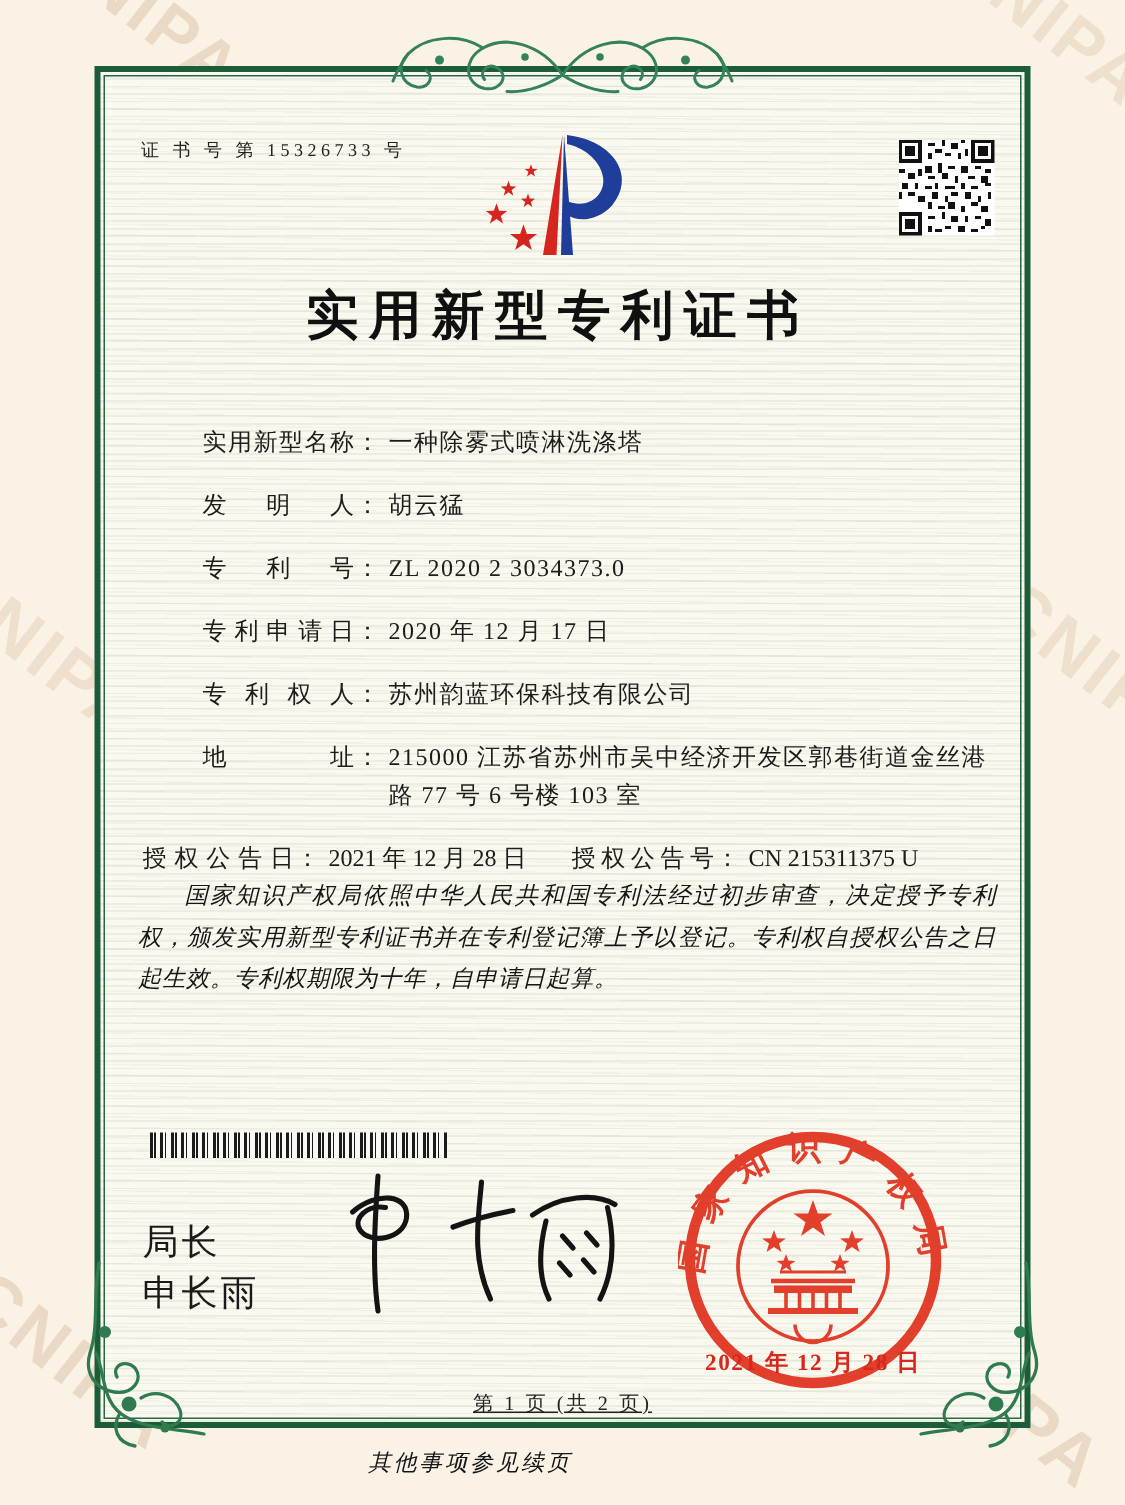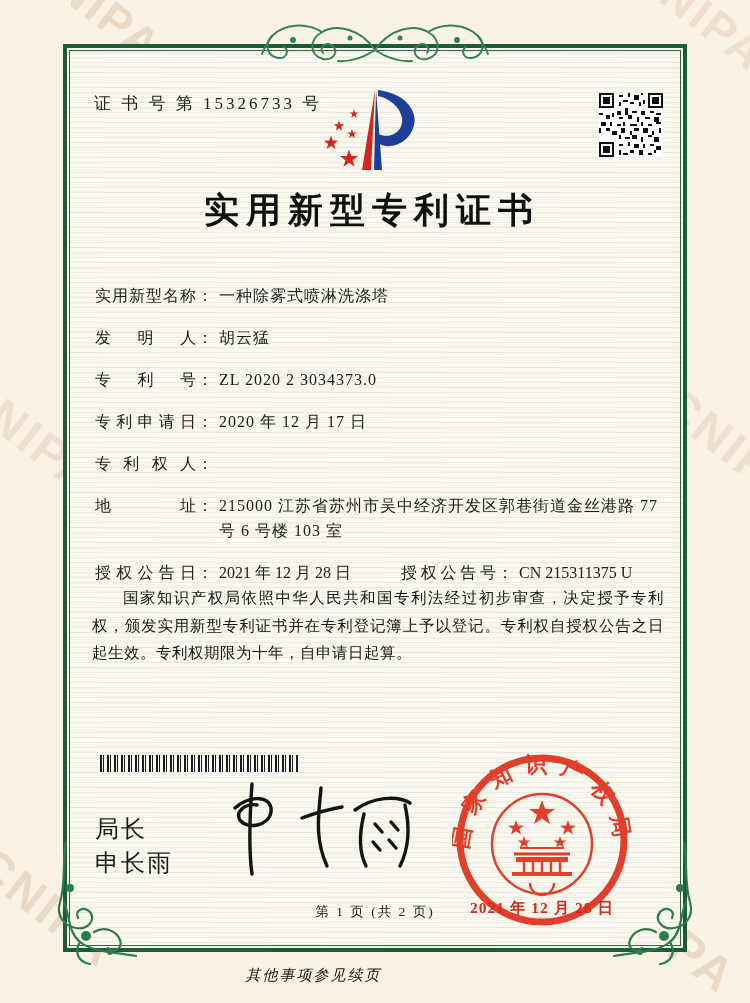--- a/index.html
+++ b/index.html
@@ -25,45 +25,45 @@
       repeating-linear-gradient(1deg, rgba(125,155,125,0.07) 0 1px, rgba(0,0,0,0) 1px 7px),
       #fbf9ef;
   }
   .frame-inner{
     position:absolute;left:2px;top:2px;right:2px;bottom:2px;
     border:1px solid #2a6644;
   }
   .deco{position:absolute;pointer-events:none;}
   
   .cert-no{
-    position:absolute;left:94px;top:92px;font-size:17px;letter-spacing:3px;color:#222;
+    position:absolute;left:94px;top:92px;font-size:12px;letter-spacing:3px;color:#222;
   }
   .logo{position:absolute;left:318px;top:84px;width:114px;height:94px;}
   .qr{position:absolute;left:599px;top:93px;width:64px;height:64px;}
   .title{
     position:absolute;left:0;top:187px;width:744px;text-align:center;
     font-size:35px;font-weight:bold;letter-spacing:7px;color:#101010;
   }
   
   .fields{position:absolute;left:95px;top:283px;width:567px;font-size:16px;}
-  .frow{display:flex;margin-bottom:17px;line-height:25px;}
+  .frow{display:flex;margin-bottom:17px;line-height:25px;margin-left:40px;}
   .flabel{
     display:inline-block;width:102px;text-align:justify;text-align-last:justify;
     flex:none;letter-spacing:1px;
   }
   .colon{flex:none;margin-right:6px;}
   .fvalue{flex:1;letter-spacing:1px;}
   .grant-row{display:flex;line-height:25px;margin-top:2px;}
   .grant-row .pair{display:flex;}
-  .grant-row .pair2{margin-left:50px;}
+  .grant-row .pair2{margin-left:30px;}
   .grant-row .pair2 .flabel{width:96px;}
   
   .body-text{
     position:absolute;left:92px;top:584px;width:572px;
-    font-size:15.5px;line-height:1.78;text-align:justify;
+    font-size:15.5px;font-style:italic;line-height:1.78;text-align:justify;
     letter-spacing:0.5px;color:#161616;
   }
   .body-text p{margin:0;text-indent:2em;}
   
   .barcode{
     position:absolute;left:100px;top:755px;width:198px;height:17px;
     background:repeating-linear-gradient(90deg,
       #1b1b1b 0 2px,#f8f8f4 2px 3px,#1b1b1b 3px 4px,#f8f8f4 4px 7px,
       #1b1b1b 7px 9px,#f8f8f4 9px 10px,#1b1b1b 10px 11px,#f8f8f4 11px 14px);
   }
@@ -74,22 +74,22 @@
     font-size:24px;line-height:34px;color:#1a1a1a;letter-spacing:2px;
   }
   .sig-script{position:absolute;left:205px;top:772px;width:215px;height:110px;}
   
   .seal{position:absolute;left:452px;top:750px;width:180px;height:180px;opacity:0.92;}
   .seal-date{
     position:absolute;left:452px;top:898px;width:180px;text-align:center;
     color:#d8271b;font-size:15.5px;font-weight:bold;letter-spacing:1px;
   }
   .page-info{
-    position:absolute;left:0;top:903px;width:750px;text-align:center;
-    font-size:13.5px;letter-spacing:2px;color:#222;
+    position:absolute;left:0;top:927px;width:750px;text-align:center;
+    font-size:13.5px;letter-spacing:2px;color:#222;text-decoration:underline;
   }
   .footer-note{
     position:absolute;left:0;top:966px;width:627px;text-align:center;
     font-size:15px;font-style:italic;letter-spacing:2px;color:#151515;
   }
 </style>
 </head>
 <body>
 
 <div class="wm" style="left:18px;top:-22px;font-size:46px;">CNIPA</div>
@@ -250,20 +250,21 @@
       <span class="fvalue">ZL 2020 2 3034373.0</span>
   </div>
   <div class="frow">
     <span class="flabel">专利申请日</span>
       <span class="colon">：</span>
       <span class="fvalue">2020 年 12 月 17 日</span>
   </div>
   <div class="frow">
     <span class="flabel">专利权人</span>
       <span class="colon">：</span>
+      <span class="fvalue">苏州韵蓝环保科技有限公司</span>
   </div>
   <div class="frow">
     <span class="flabel">地址</span>
       <span class="colon">：</span>
       <span class="fvalue">215000 江苏省苏州市吴中经济开发区郭巷街道金丝港路 77 号 6 号楼 103 室</span>
   </div>
   <div class="grant-row">
     <span class="pair">
       <span class="flabel">授权公告日</span>
         <span class="colon">：</span>

